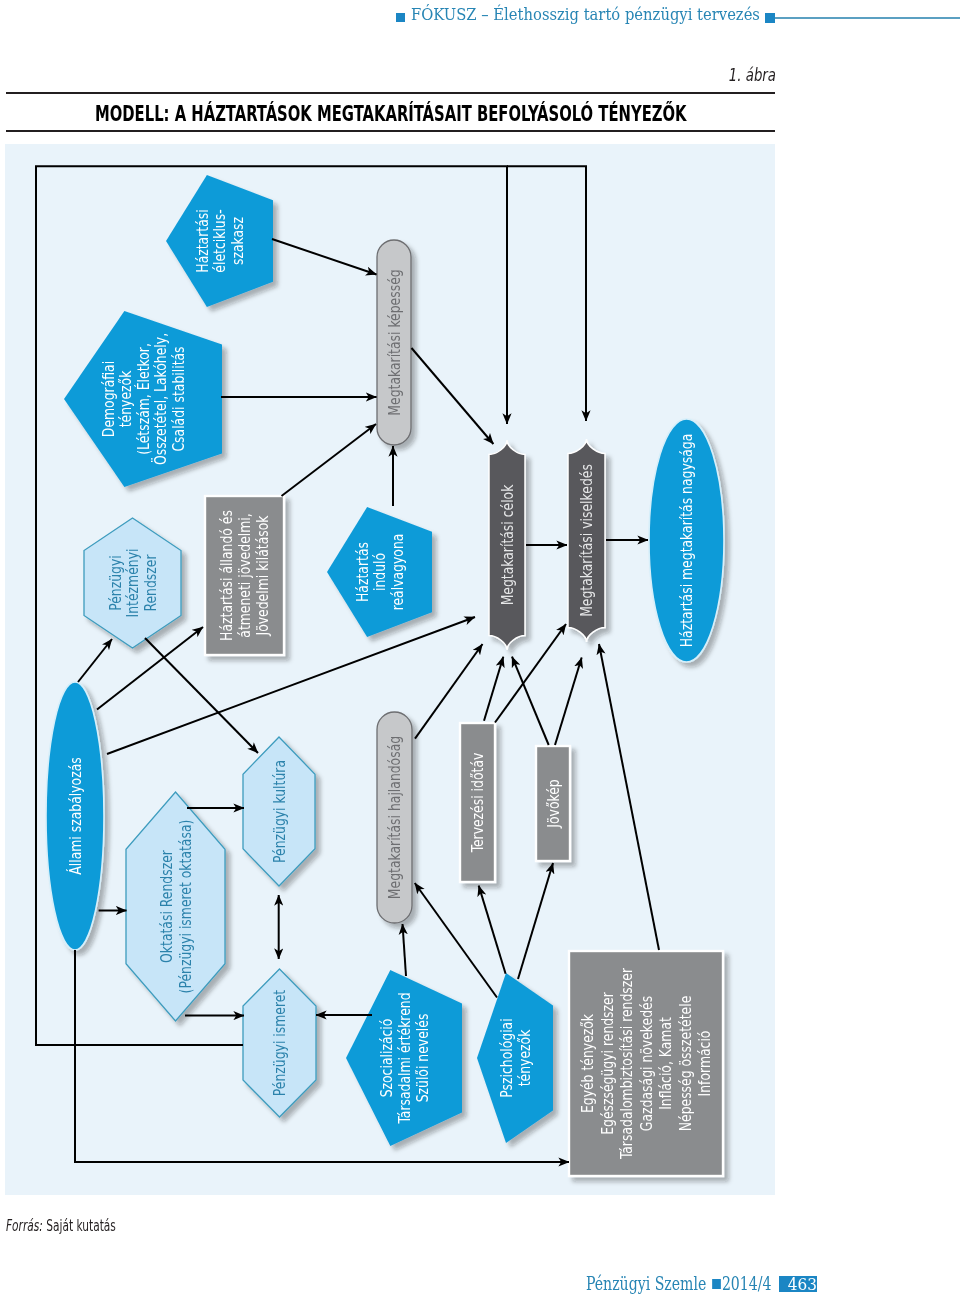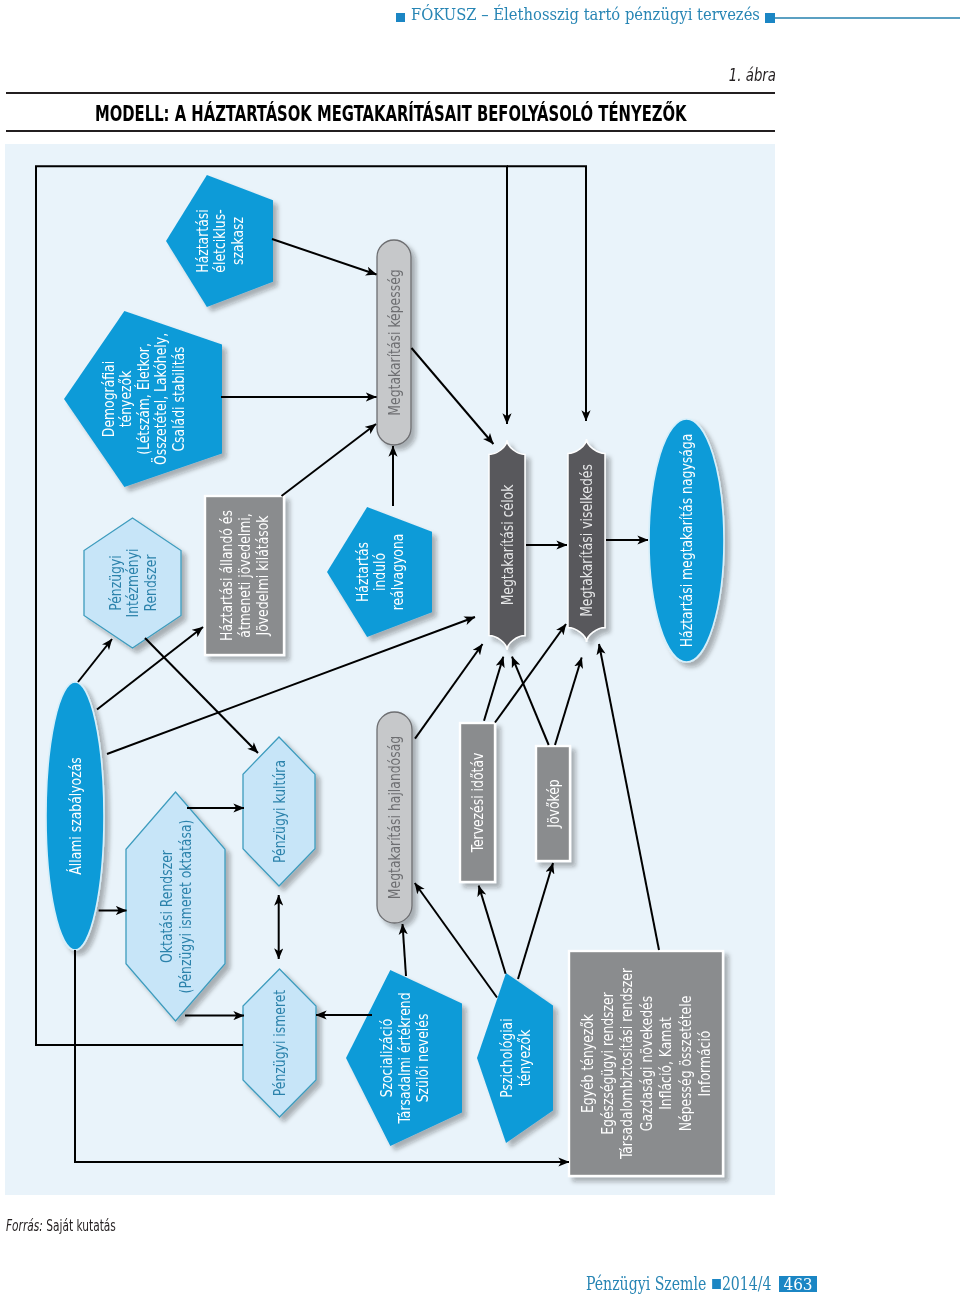--- a/index.html
+++ b/index.html
@@ -29,21 +29,21 @@
   svg.diagram{position:absolute;left:0;top:0;width:960px;height:1301px;overflow:visible;}
 
   
   .src{position:absolute;left:6px;top:1216px;font-size:16px;color:#231f20;white-space:nowrap;
        font-family:"DejaVu Sans Condensed",sans-serif;transform:scaleX(.737);transform-origin:0 0;}
   .src i{font-style:italic;}
   .foot{position:absolute;left:586px;top:1273px;font-family:"DejaVu Serif Condensed",serif;font-size:18px;color:#2785b4;
         white-space:nowrap;transform:scaleX(.87);transform-origin:0 0;}
   .foot-sq{display:inline-block;width:10px;height:10px;background:#1b86c4;margin:0 1px 0 7px;vertical-align:1px;}
   .pagebox{position:absolute;left:779px;top:1275.5px;width:38px;height:16px;background:#1b86c4;}
-  .pagenum{position:absolute;left:779px;top:1273.5px;width:38px;text-align:center;font-family:"DejaVu Serif Condensed",serif;
+  .pagenum{position:absolute;left:779px;top:1273.5px;width:38px;text-align:right;font-family:"DejaVu Serif Condensed",serif;
            font-size:17px;color:#ffffff;}
 </style>
 </head>
 <body>
 
 <div class="page">
 
   <div class="runhead">
     <span class="rh-sq-l"></span>
     <span class="rh-text">FÓKUSZ – Élethosszig tartó pénzügyi tervezés</span>

